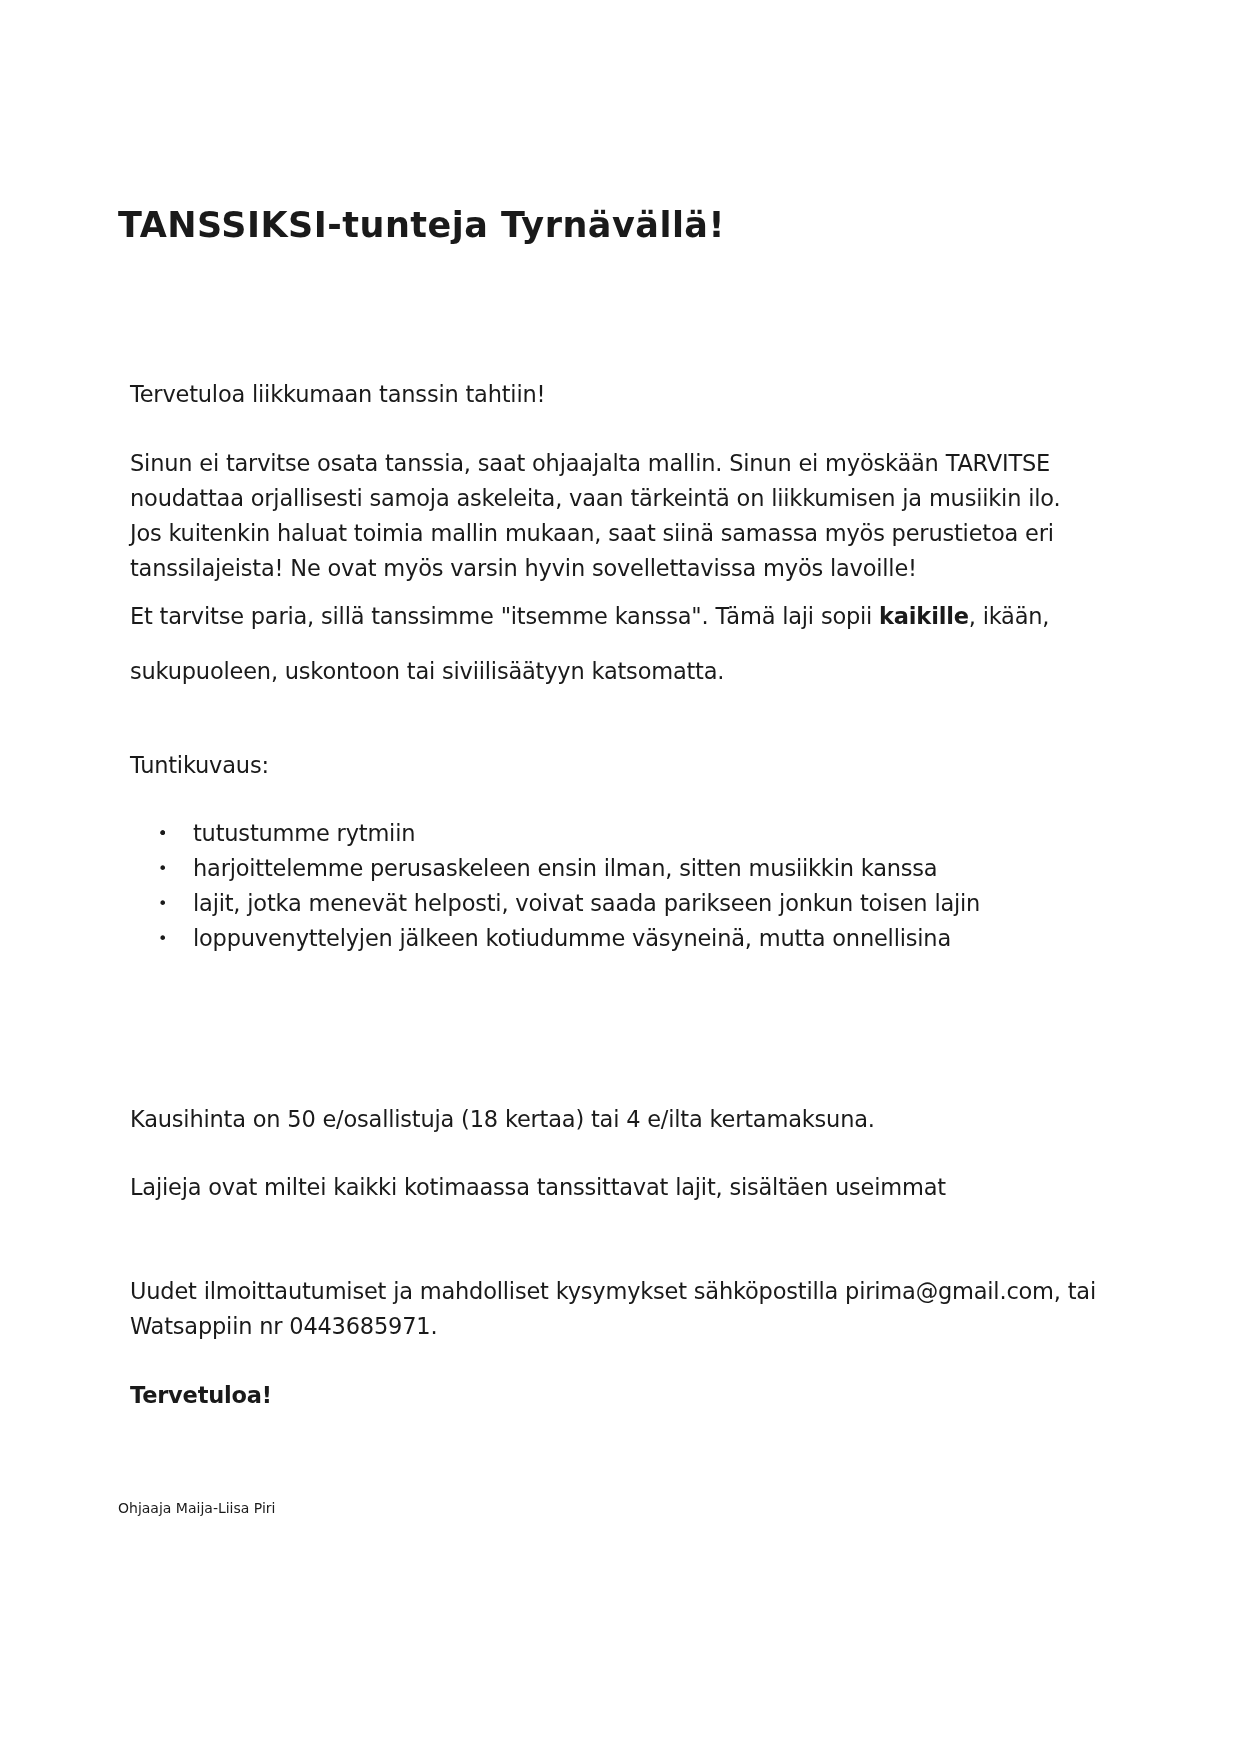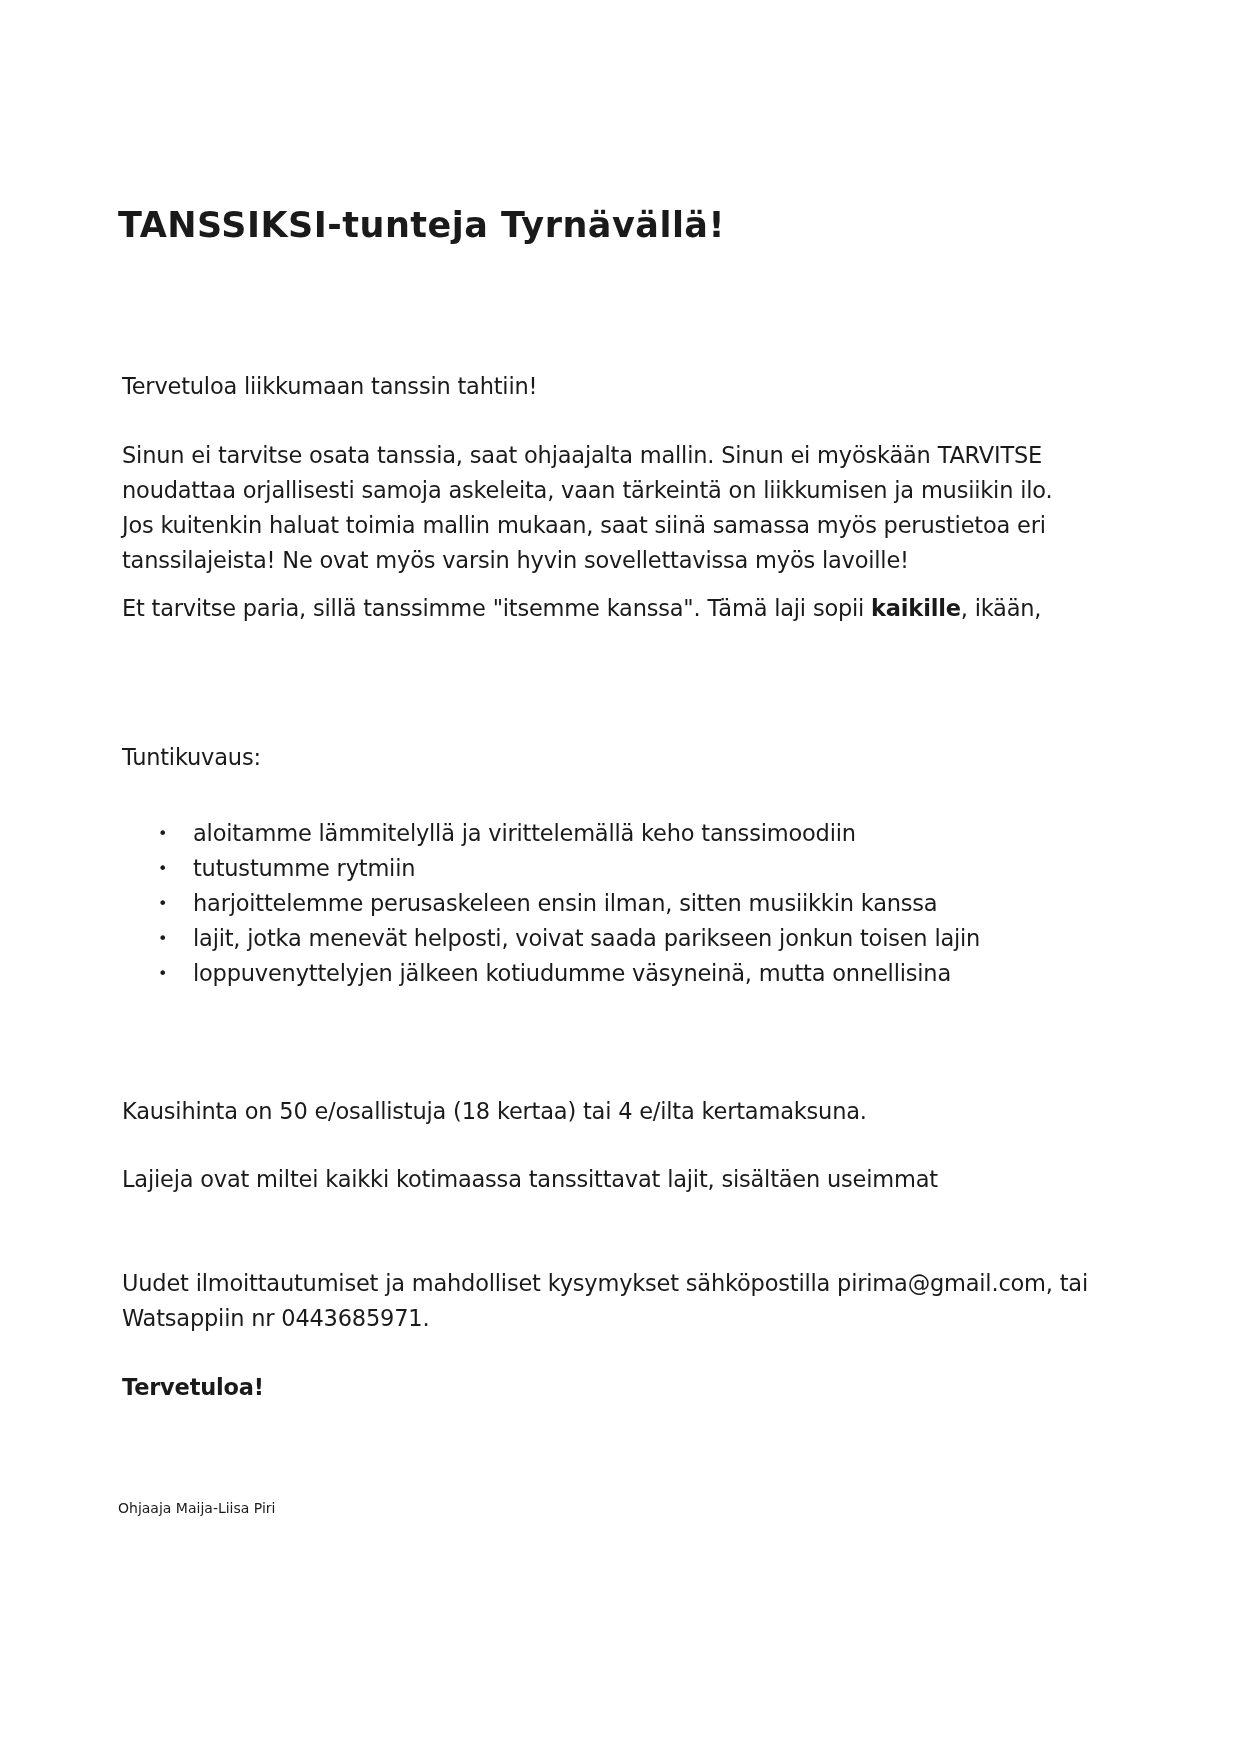--- a/index.html
+++ b/index.html
@@ -1,45 +1,46 @@
 <!DOCTYPE html>
 <html><head>
   <meta charset="utf-8">
   <style>
     html, body { margin: 0; padding: 0; background: #ffffff; }
     body { width: 1241px; height: 1755px; position: relative; overflow: hidden;
            font-family: "DejaVu Sans", sans-serif; color: #1a1a1a; }
     .page { position: absolute; left: 0; top: 0; width: 1060px; height: 1755px; }
     .title { position: absolute; left: 118px; top: 205px; font-size: 35px; font-weight: bold; letter-spacing: 0.5px; margin: 0; }
-    .line { position: absolute; left: 118px; font-size: 22.5px; line-height: 35px; white-space: nowrap; margin: 4px; letter-spacing: -0.2px; }
+    .line { position: absolute; left: 118px; font-size: 22.5px; line-height: 35px; white-space: nowrap; margin: 12px; letter-spacing: -0.2px; }
     .bold { font-weight: bold; }
     .bullets { position: absolute; left: 118px; top: 816px; margin: 0; padding: 0; list-style: none; }
     .bullets li { position: relative; padding-left: 75px; font-size: 22.5px; line-height: 35px; white-space: nowrap; letter-spacing: -0.2px; }
     .bullets li .dot { position: absolute; left: 40px; top: 0; font-size: 16px; }
     .sig { position: absolute; left: 118px; top: 1500px; font-size: 14px; margin: 0; }
   </style>
 </head>
 <body>
 
 <div class="page">
   <h1 class="title">TANSSIKSI-tunteja Tyrnävällä!</h1>
 
   <p class="line" style="top:365px">Tervetuloa liikkumaan tanssin tahtiin!</p>
 
   <p class="line" style="top:434px">Sinun ei tarvitse osata tanssia, saat ohjaajalta mallin. Sinun ei myöskään TARVITSE</p>
   <p class="line" style="top:469px">noudattaa orjallisesti samoja askeleita, vaan tärkeintä on liikkumisen ja musiikin ilo.</p>
   <p class="line" style="top:504px">Jos kuitenkin haluat toimia mallin mukaan, saat siinä samassa myös perustietoa eri</p>
   <p class="line" style="top:539px">tanssilajeista! Ne ovat myös varsin hyvin sovellettavissa myös lavoille!</p>
 
   <p class="line" style="top:587px"><span>Et tarvitse paria, sillä tanssimme "itsemme kanssa". Tämä laji sopii </span><span class="bold">kaikille</span><span>, ikään,</span></p>
+  <p class="line" style="top:642px">sukupuoleen, uskontoon tai siviilisäätyyn katsomatta.</p>
 
 
   <p class="line" style="top:736px">Tuntikuvaus:</p>
   <ul class="bullets">
-    <li><span class="dot">•</span><span>aloitamme lämmitelyllä ja virittelemällä keho tanssimoodiin</span></li>
+    <li><span class="dot">•</span></li>
     <li><span class="dot">•</span><span>tutustumme rytmiin</span></li>
     <li><span class="dot">•</span><span>harjoittelemme perusaskeleen ensin ilman, sitten musiikkin kanssa</span></li>
     <li><span class="dot">•</span><span>lajit, jotka menevät helposti, voivat saada parikseen jonkun toisen lajin</span></li>
     <li><span class="dot">•</span><span>loppuvenyttelyjen jälkeen kotiudumme väsyneinä, mutta onnellisina</span></li>
   </ul>
 
 
   <p class="line" style="top:1090px">Kausihinta on 50 e/osallistuja (18 kertaa) tai 4 e/ilta kertamaksuna.</p>
 
   <p class="line" style="top:1158px">Lajieja ovat miltei kaikki kotimaassa tanssittavat lajit, sisältäen useimmat</p>

